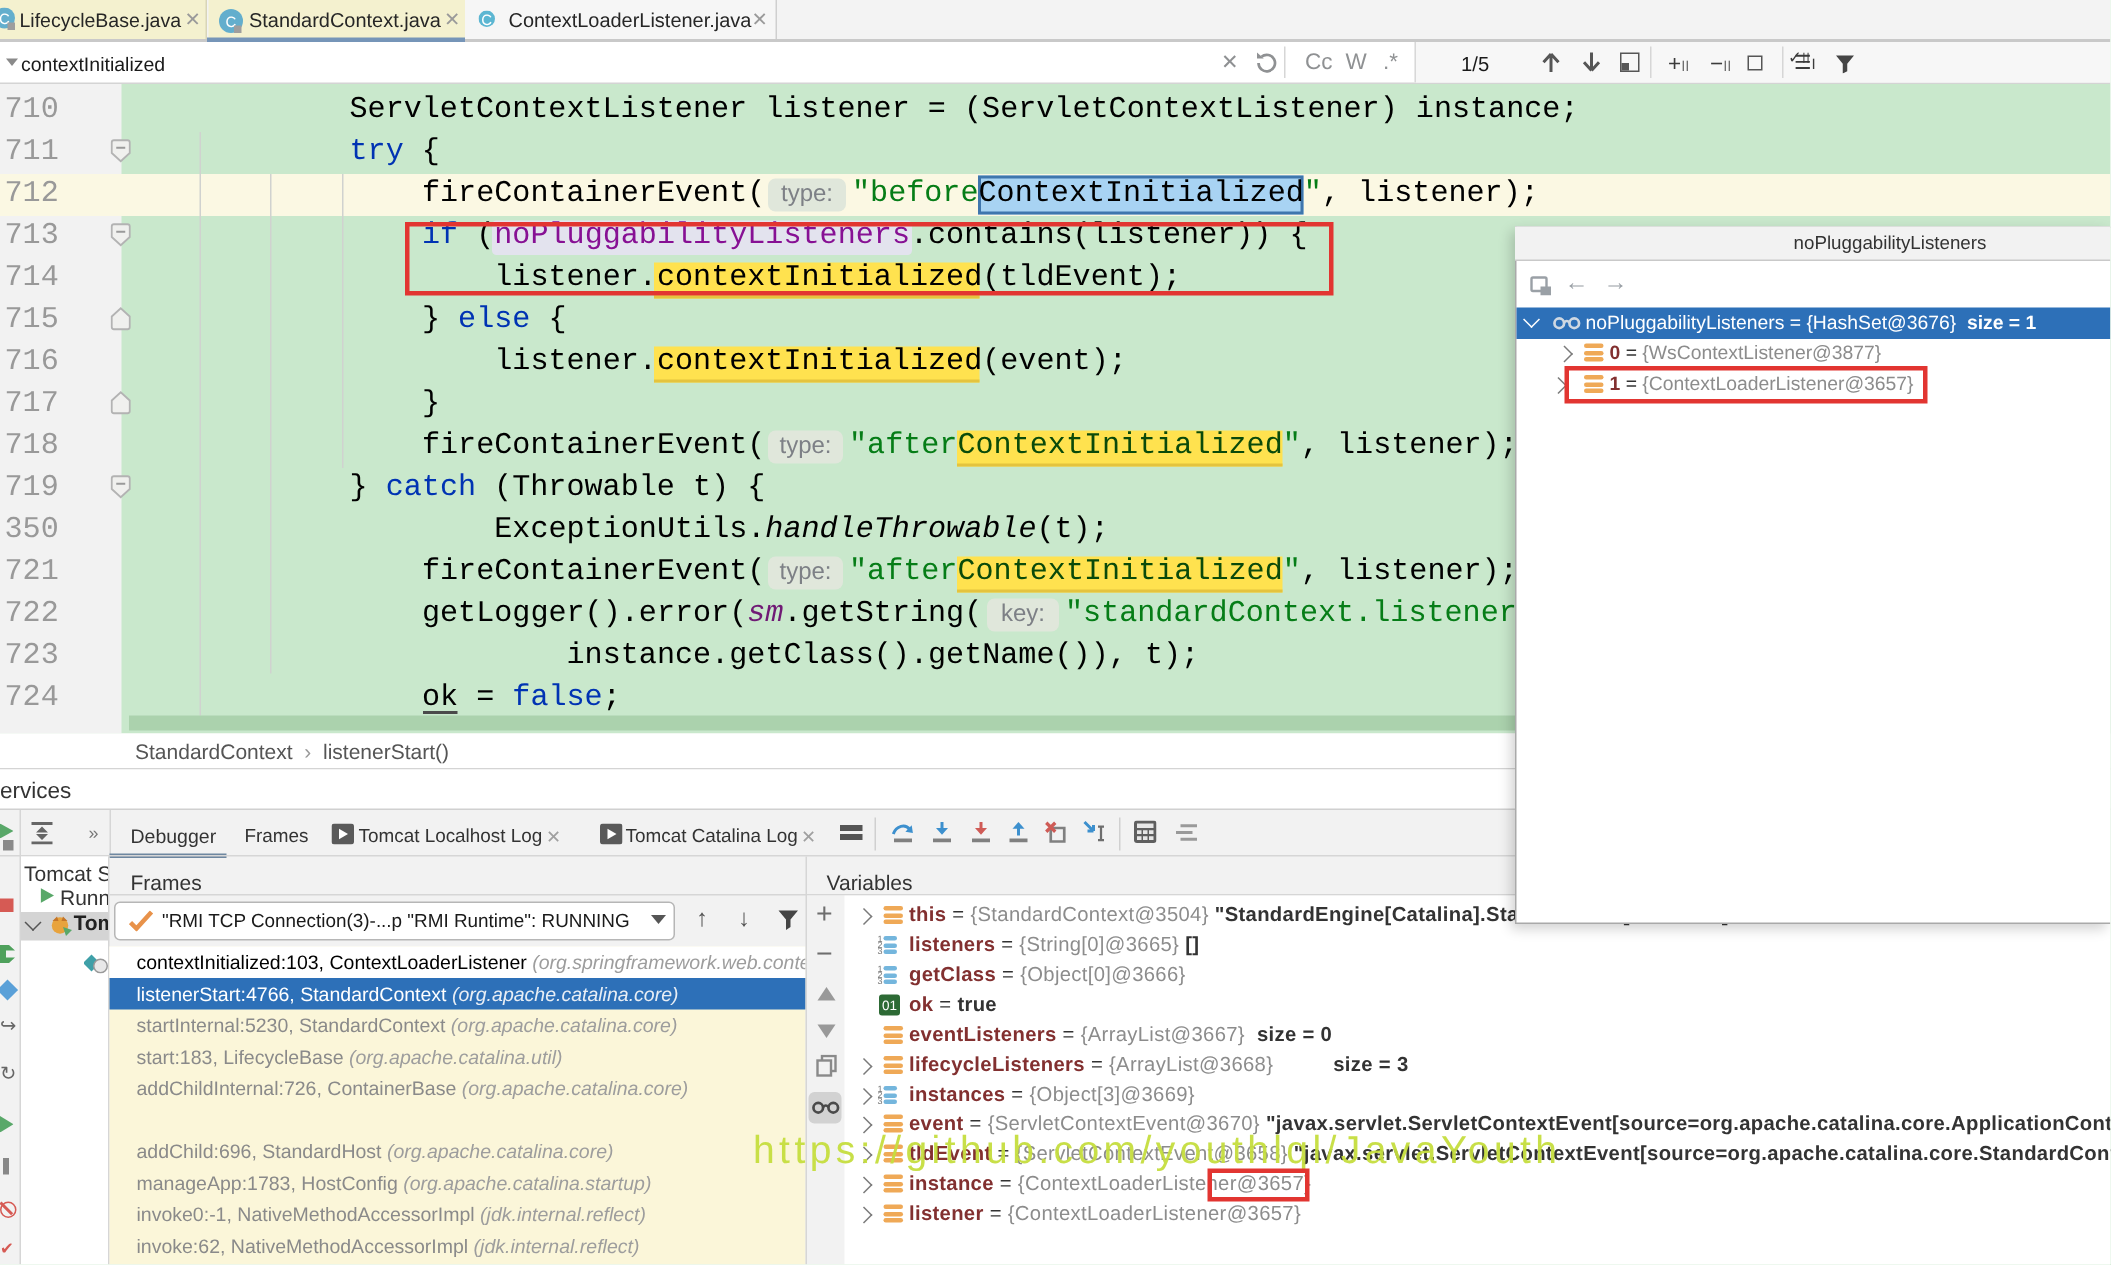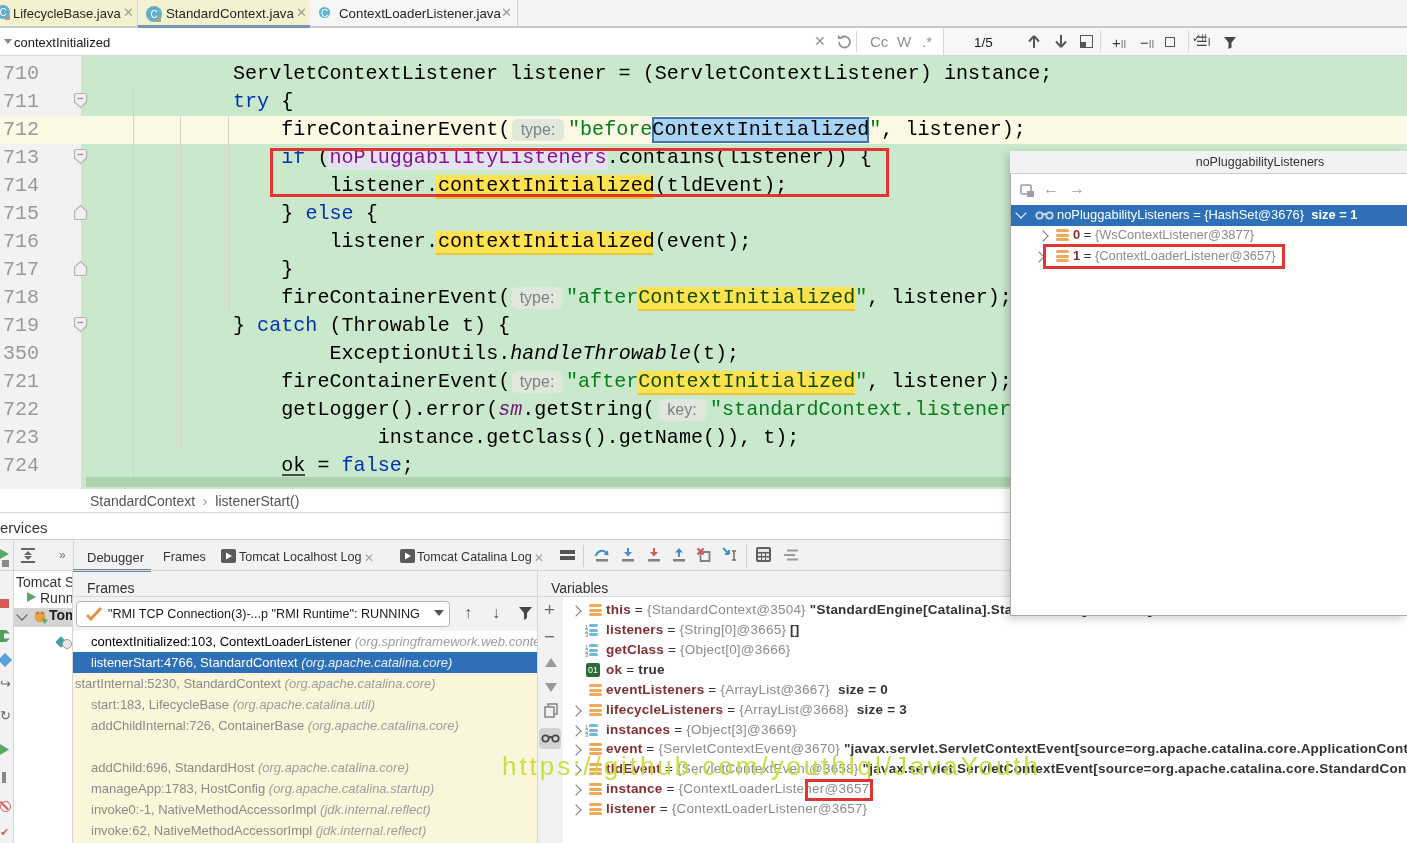--- a/index.html
+++ b/index.html
@@ -321,21 +321,21 @@
   <div class="abs" style="left:434px;top:610px;width:0;height:0;border-left:5px solid transparent;border-right:5px solid transparent;border-top:6px solid #555;"></div>
   <div class="abs" style="left:464px;top:604px;font-size:16px;color:#555;">↑</div>
   <div class="abs" style="left:492px;top:604px;font-size:16px;color:#555;">↓</div>
   <svg class="abs" style="left:518px;top:606px" width="15" height="14">
       <path d="M1 1 h13 l-5 6 v5 l-3 2 v-7 Z" fill="#454545"></path>
     </svg>
 
   <div class="abs" id="frames"></div>
   <div class="abs frow white" style="top:631px;color:#000;"><span style="margin-left:18px;">contextInitialized:103, ContextLoaderListener </span><i>(org.springframework.web.conte</i></div>
   <div class="abs frow" style="top:652px;background:#2d70b8;color:#fff;"><span style="margin-left:18px;">listenerStart:4766, StandardContext </span><i style="color:#e8eef5;">(org.apache.catalina.core)</i></div>
-  <div class="abs frow" style="top:673px;"><span style="margin-left:2px;text-align:right;">startInternal:5230, StandardContext </span><i>(org.apache.catalina.core)</i></div>
+  <div class="abs frow" style="top:673px;"><span style="margin-left:18px;text-align:right;">startInternal:5230, StandardContext </span><i>(org.apache.catalina.core)</i></div>
   <div class="abs frow" style="top:694px;"><span style="margin-left:18px;">start:183, LifecycleBase </span><i>(org.apache.catalina.util)</i></div>
   <div class="abs frow" style="top:715px;"><span style="margin-left:18px;">addChildInternal:726, ContainerBase </span><i>(org.apache.catalina.core)</i></div>
   <div class="abs frow" style="top:757px;"><span style="margin-left:18px;">addChild:696, StandardHost </span><i>(org.apache.catalina.core)</i></div>
   <div class="abs frow" style="top:778px;"><span style="margin-left:18px;">manageApp:1783, HostConfig </span><i>(org.apache.catalina.startup)</i></div>
   <div class="abs frow" style="top:799px;"><span style="margin-left:18px;">invoke0:-1, NativeMethodAccessorImpl </span><i>(jdk.internal.reflect)</i></div>
   <div class="abs frow" style="top:820px;"><span style="margin-left:18px;">invoke:62, NativeMethodAccessorImpl </span><i>(jdk.internal.reflect)</i></div>
 
   <div class="abs" style="left:537px;top:571px;width:1px;height:272px;background:#d6d6d6;"></div>
   <div class="abs" style="left:538px;top:597px;width:25px;height:246px;background:#f2f2f2;"></div>
   <div class="abs" style="left:544px;top:599px;font-size:19px;color:#6e6e6e;">+</div>
@@ -384,21 +384,21 @@
       <i style="top:4.5px;"></i>
       <i style="top:9px;"></i>
     </div>
   <div class="vrow" style="left:606px;top:680px;"><span class="vname">eventListeners</span> = <span class="vval">{ArrayList@3667} </span> <span style="font-weight:bold;">size = 0</span></div>
   <div class="chev abs" style="left:572px;top:707px;"></div>
   <div class="bars" style="left:589px;top:704px;">
       <i style="top:0;"></i>
       <i style="top:4.5px;"></i>
       <i style="top:9px;"></i>
     </div>
-  <div class="vrow" style="left:606px;top:700px;"><span class="vname">lifecycleListeners</span> = <span class="vval">{ArrayList@3668} </span> <span style="font-weight:bold;">size = 3</span></div>
+  <div class="vrow" style="left:606px;top:700px;"><span class="vname">lifecycleListeners</span> = <span class="vval">{ArrayList@3668} </span> <span style="font-weight:bold;margin-left:32px;">size = 3</span></div>
   <div class="chev abs" style="left:572px;top:727px;"></div>
   <div class="bars abars" style="left:585px;top:724px;">
       <i style="top:0;"></i>
       <i style="top:4.5px;"></i>
       <i style="top:9px;"></i>
     </div>
   <div class="num123" style="left:585px;top:725px;">1<br>2<br>3</div>
   <div class="vrow" style="left:606px;top:720px;"><span class="vname">instances</span> = <span class="vval">{Object[3]@3669}</span></div>
   <div class="chev abs" style="left:572px;top:746px;"></div>
   <div class="bars" style="left:589px;top:743px;">

